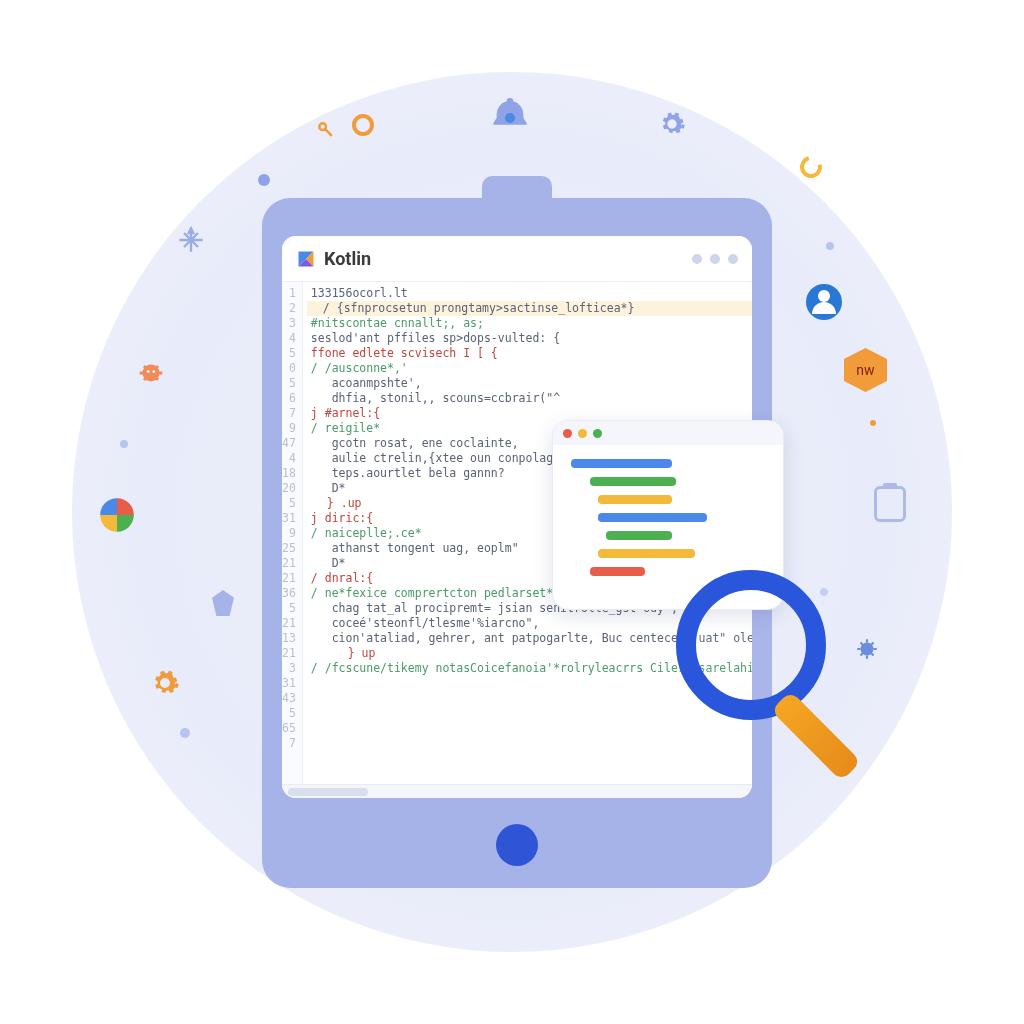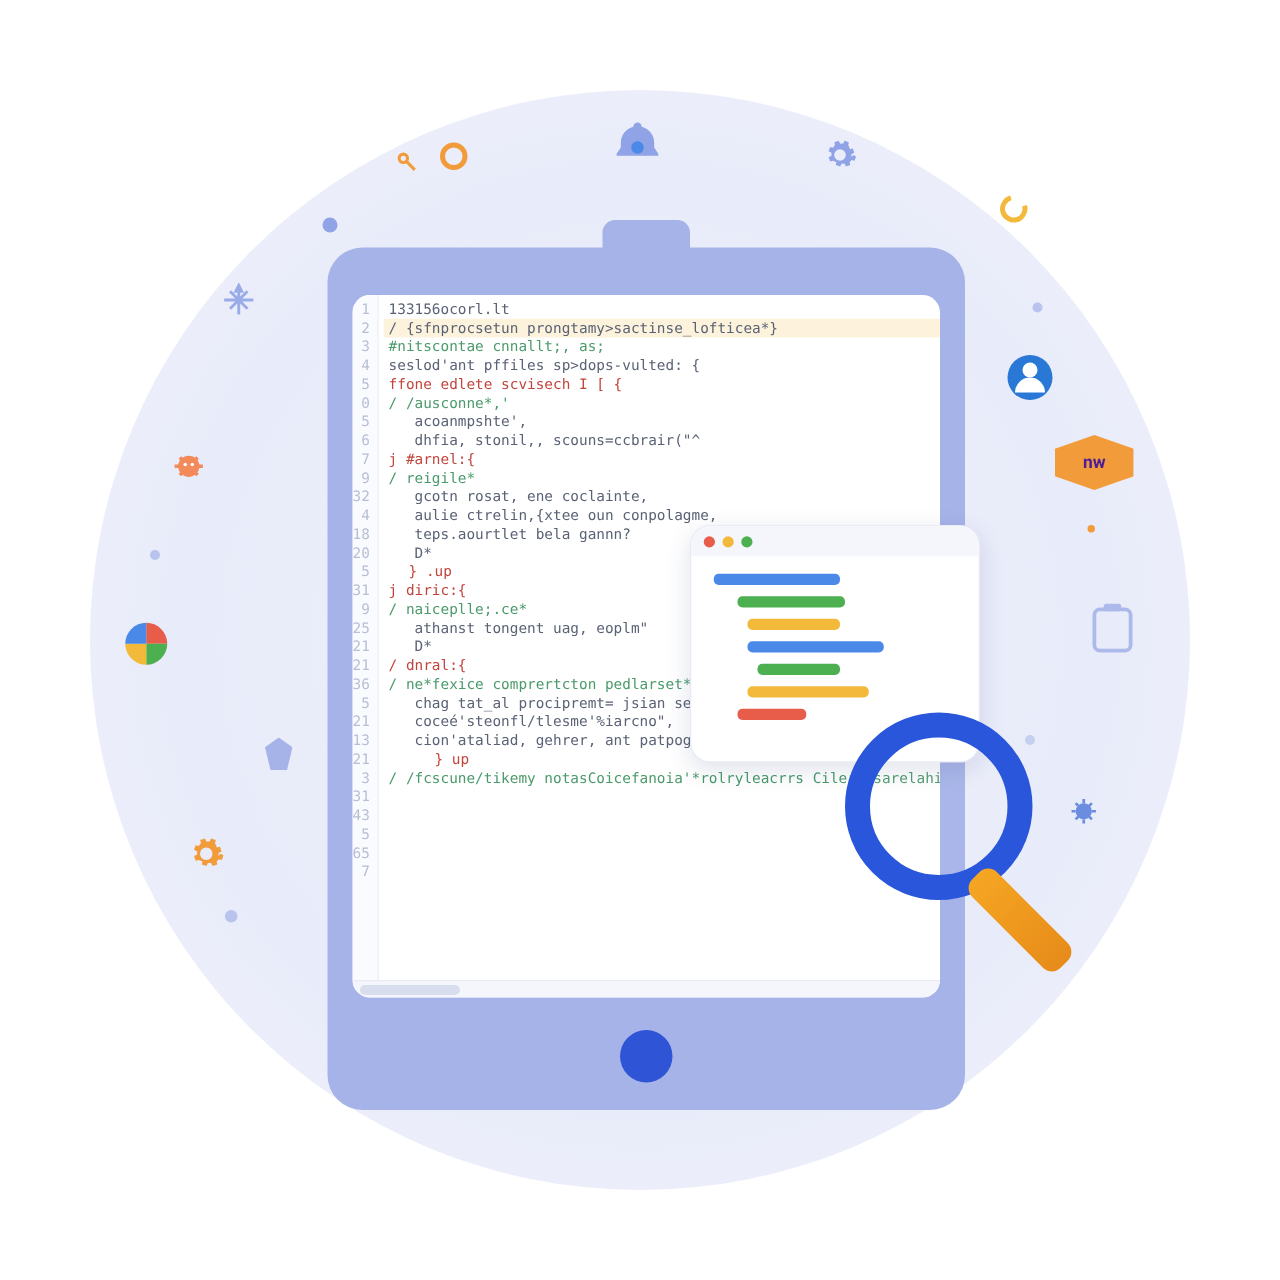--- a/index.html
+++ b/index.html
@@ -100,21 +100,21 @@
   .lines {
     flex: 1;
     padding: 4px 8px;
     white-space: pre;
     color: #5a6275;
   }
   .hl-line {
     background: #fdf3dc;
     display: block;
     width: 100%;
-    padding: 0 4px;
+    padding: 0 16px;
     margin: 0 -4px;
   }
   .kw { color: #c2453c; margin-left: 16px; }
   .cm { color: #4a9a6a; }
   .fn { color: #c2453c; }
 
   .hscroll {
     height: 14px;
     background: #f4f6fb;
     border-top: 1px solid #e8ebf3;
@@ -238,21 +238,21 @@
     </svg>
 </div>
 <div class="float-icon" style="left:212px;top:590px;width:22px;height:26px;background:#a6b3e8;clip-path:polygon(50% 0,100% 30%,80% 100%,20% 100%,0 30%)"></div>
 
 <div class="float-icon" style="left:806px;top:284px;width:36px;height:36px;background:#2a78d6;border-radius:50%;display:flex;align-items:center;justify-content:center;color:#fff">
   <svg width="20" height="20" viewBox="0 0 24 24" fill="currentColor">
       <circle cx="12" cy="8" r="4"></circle>
       <path d="M4 20a8 8 0 0116 0z"></path>
     </svg>
 </div>
-<div class="float-icon" style="left:844px;top:348px;width:63px;height:44px;background:#f29b3a;clip-path:polygon(50% 0,100% 25%,100% 75%,50% 100%,0 75%,0 25%);display:flex;align-items:center;justify-content:center;color:#4c1d95;font-size:14px;font-weight:700">
+<div class="float-icon" style="left:844px;top:348px;width:43px;height:44px;background:#f29b3a;clip-path:polygon(50% 0,100% 25%,100% 75%,50% 100%,0 75%,0 25%);display:flex;align-items:center;justify-content:center;color:#7f1d1d;font-size:14px;font-weight:400">
     <span>nw</span>
   </div>
 <div class="float-icon" style="left:874px;top:486px;width:32px;height:36px;border:3px solid #acb9ea;border-radius:6px">
   <div style="width:14px;height:6px;background:#acb9ea;margin:-6px auto 0;border-radius:2px"></div>
 </div>
 <div class="float-icon" style="left:854px;top:636px;width:26px;height:26px;color:#6a8de0">
   <svg viewBox="0 0 24 24" fill="currentColor">
       <circle cx="12" cy="12" r="6"></circle>
       <g stroke="currentColor" stroke-width="2">
         <path d="M12 3v3M12 18v3M3 12h3M18 12h3M6 6l2 2M16 16l2 2M18 6l-2 2M6 18l2-2"></path>
@@ -264,33 +264,48 @@
 <div class="circle-dot float-icon" style="left:258px;top:174px;width:12px;height:12px;background:#8fa3e6"></div>
 <div class="circle-dot float-icon" style="left:826px;top:242px;width:8px;height:8px;background:#b8c4ee"></div>
 <div class="circle-dot float-icon" style="left:180px;top:728px;width:10px;height:10px;background:#b8c4ee"></div>
 <div class="circle-dot float-icon" style="left:820px;top:588px;width:8px;height:8px;background:#c5cff0"></div>
 <div class="circle-dot float-icon" style="left:870px;top:420px;width:6px;height:6px;background:#f29b3a"></div>
 <div class="circle-dot float-icon" style="left:120px;top:440px;width:8px;height:8px;background:#b8c4ee"></div>
 
 <div class="tablet">
   <div class="tablet-notch"></div>
   <div class="editor">
+    <div class="editor-header">
+      <span class="logo-badge">
+        <svg viewBox="0 0 24 24">
+            <polygon points="3,3 21,3 3,21" fill="#4a89e8"></polygon>
+            <polygon points="21,3 12,12 21,21" fill="#f29b3a"></polygon>
+            <polygon points="3,21 12,12 21,21" fill="#7a5ae0"></polygon>
+          </svg>
+      </span>
+      <span class="editor-title">Kotlin</span>
+      <div class="window-dots">
+        <span></span>
+        <span></span>
+        <span></span>
+      </div>
+    </div>
     <div class="code-area">
       <div class="gutter" id="gutter">
           <div>1</div>
           <div>2</div>
           <div>3</div>
           <div>4</div>
           <div>5</div>
           <div>0</div>
           <div>5</div>
           <div>6</div>
           <div>7</div>
           <div>9</div>
-          <div>32</div>
+          <div>47</div>
           <div>4</div>
           <div>18</div>
           <div>20</div>
           <div>5</div>
           <div>31</div>
           <div>9</div>
           <div>25</div>
           <div>21</div>
           <div>21</div>
           <div>36</div>

